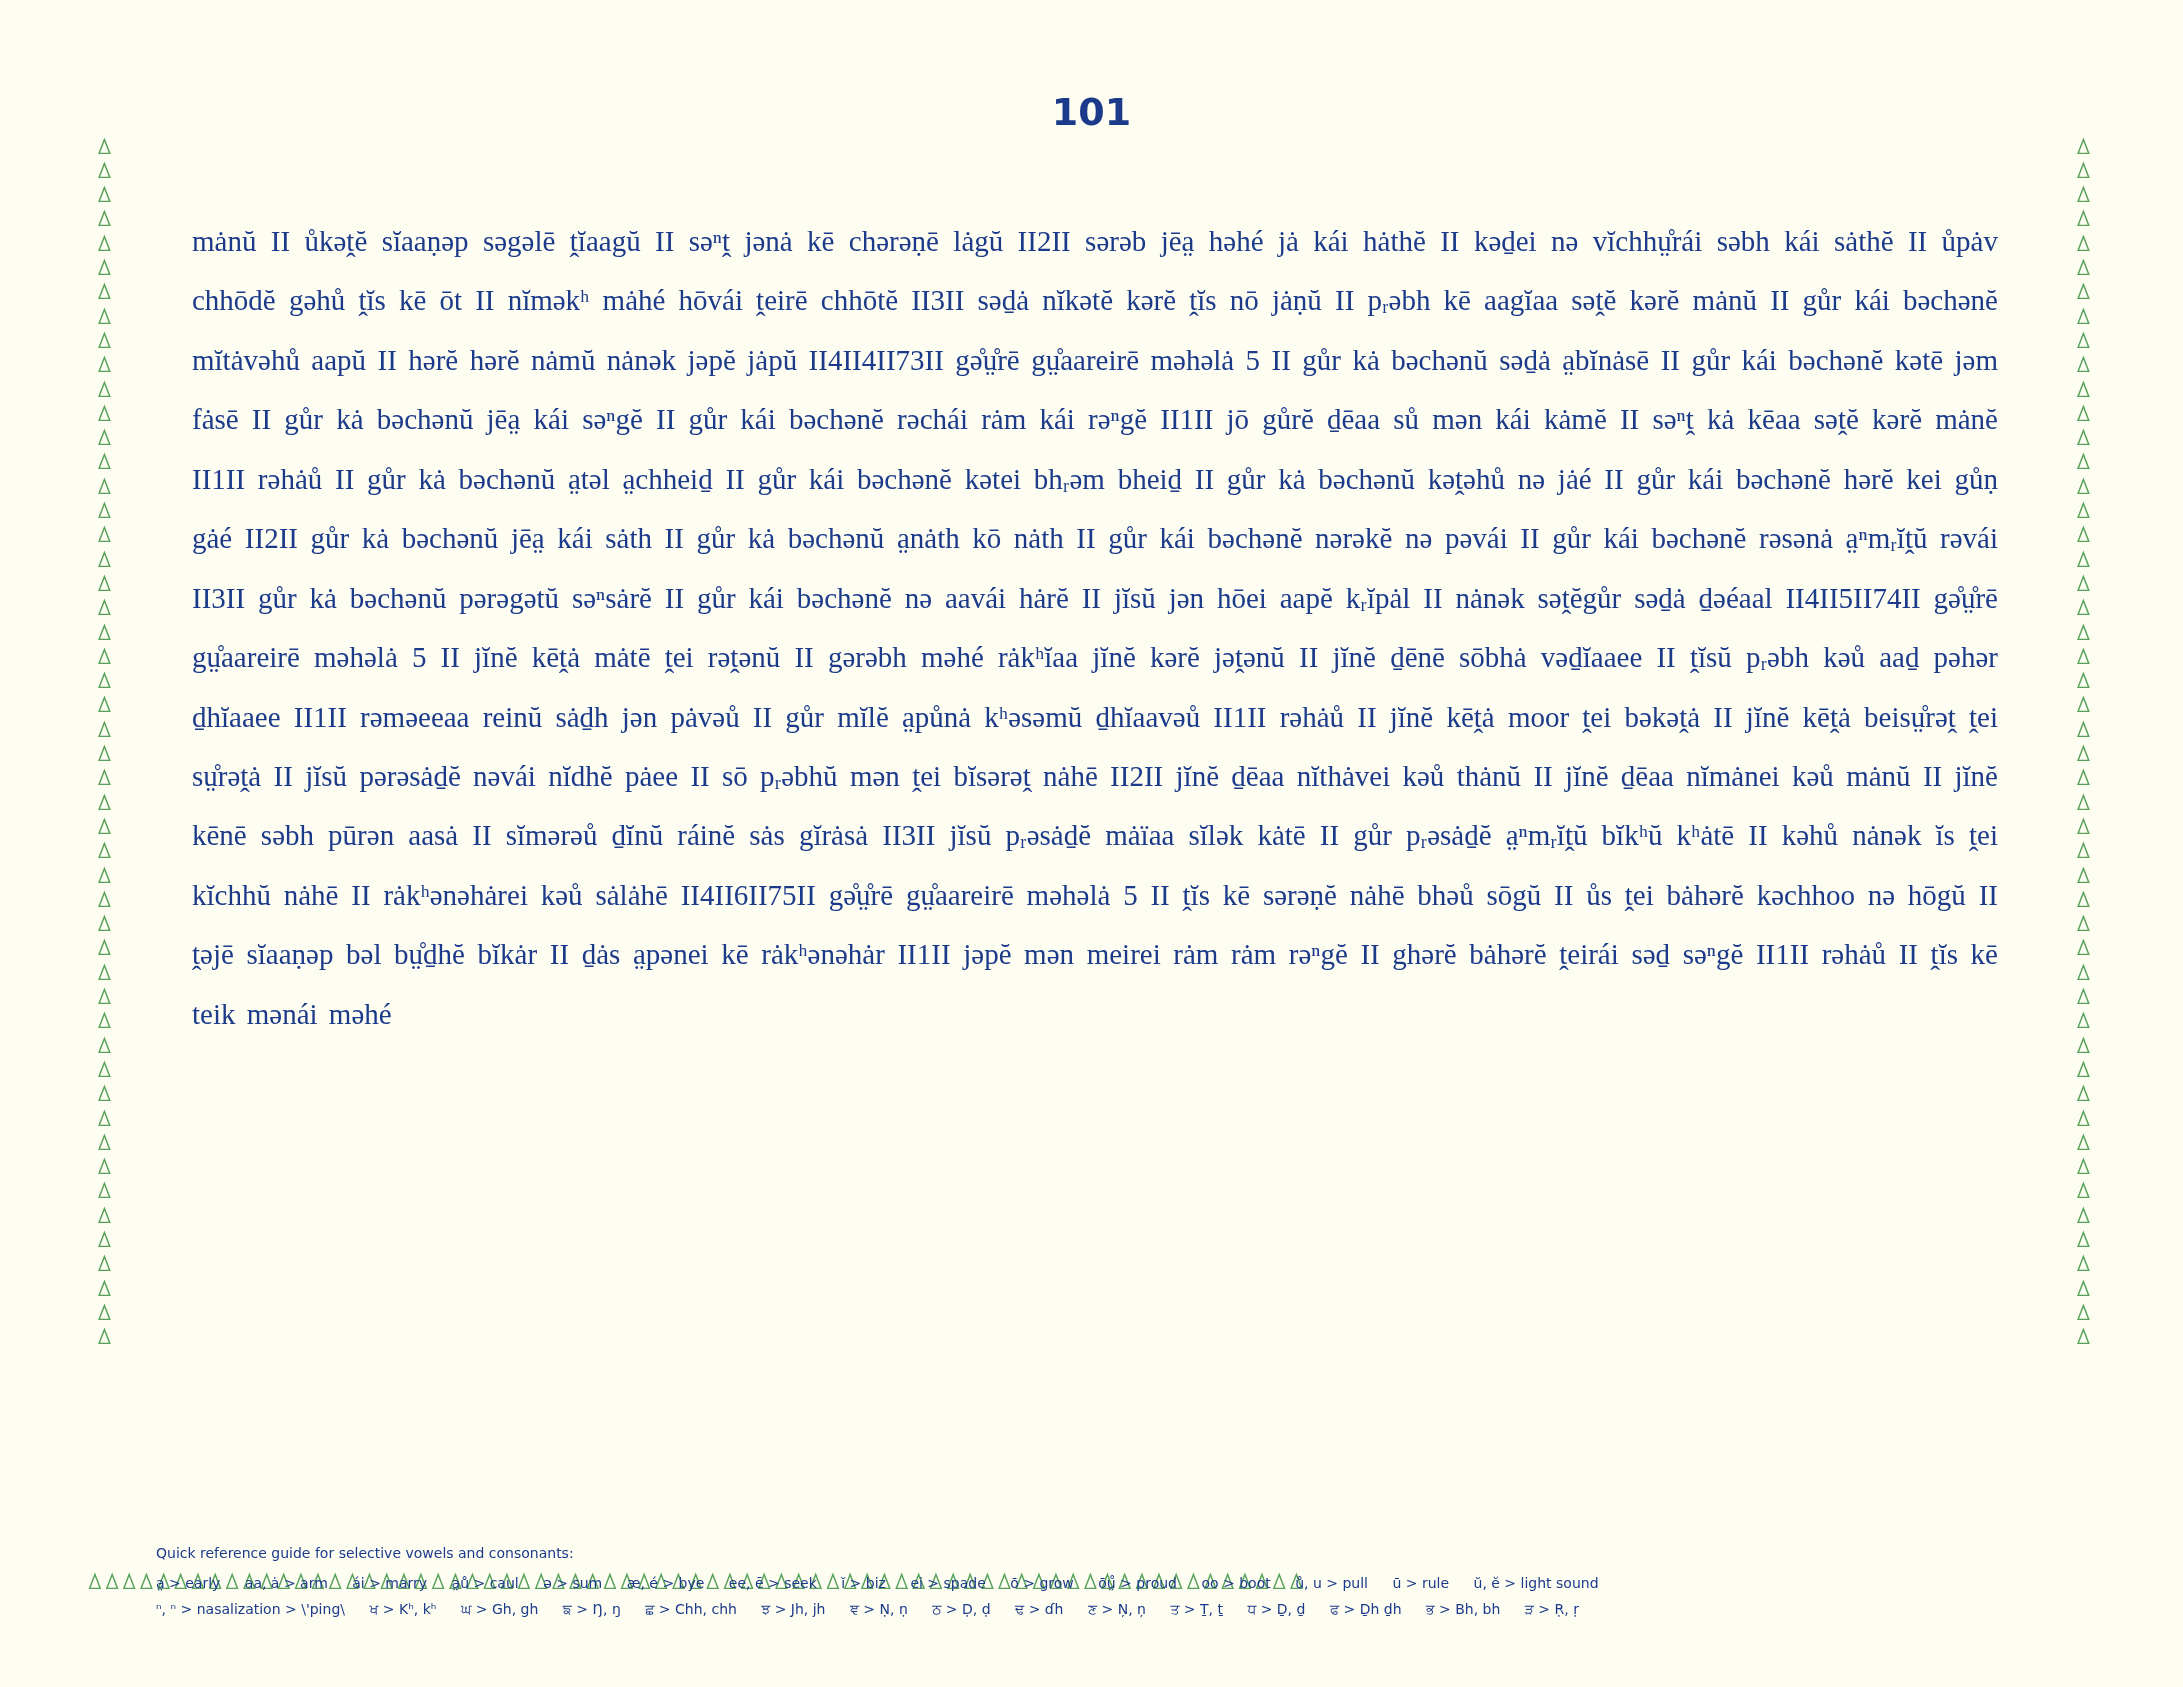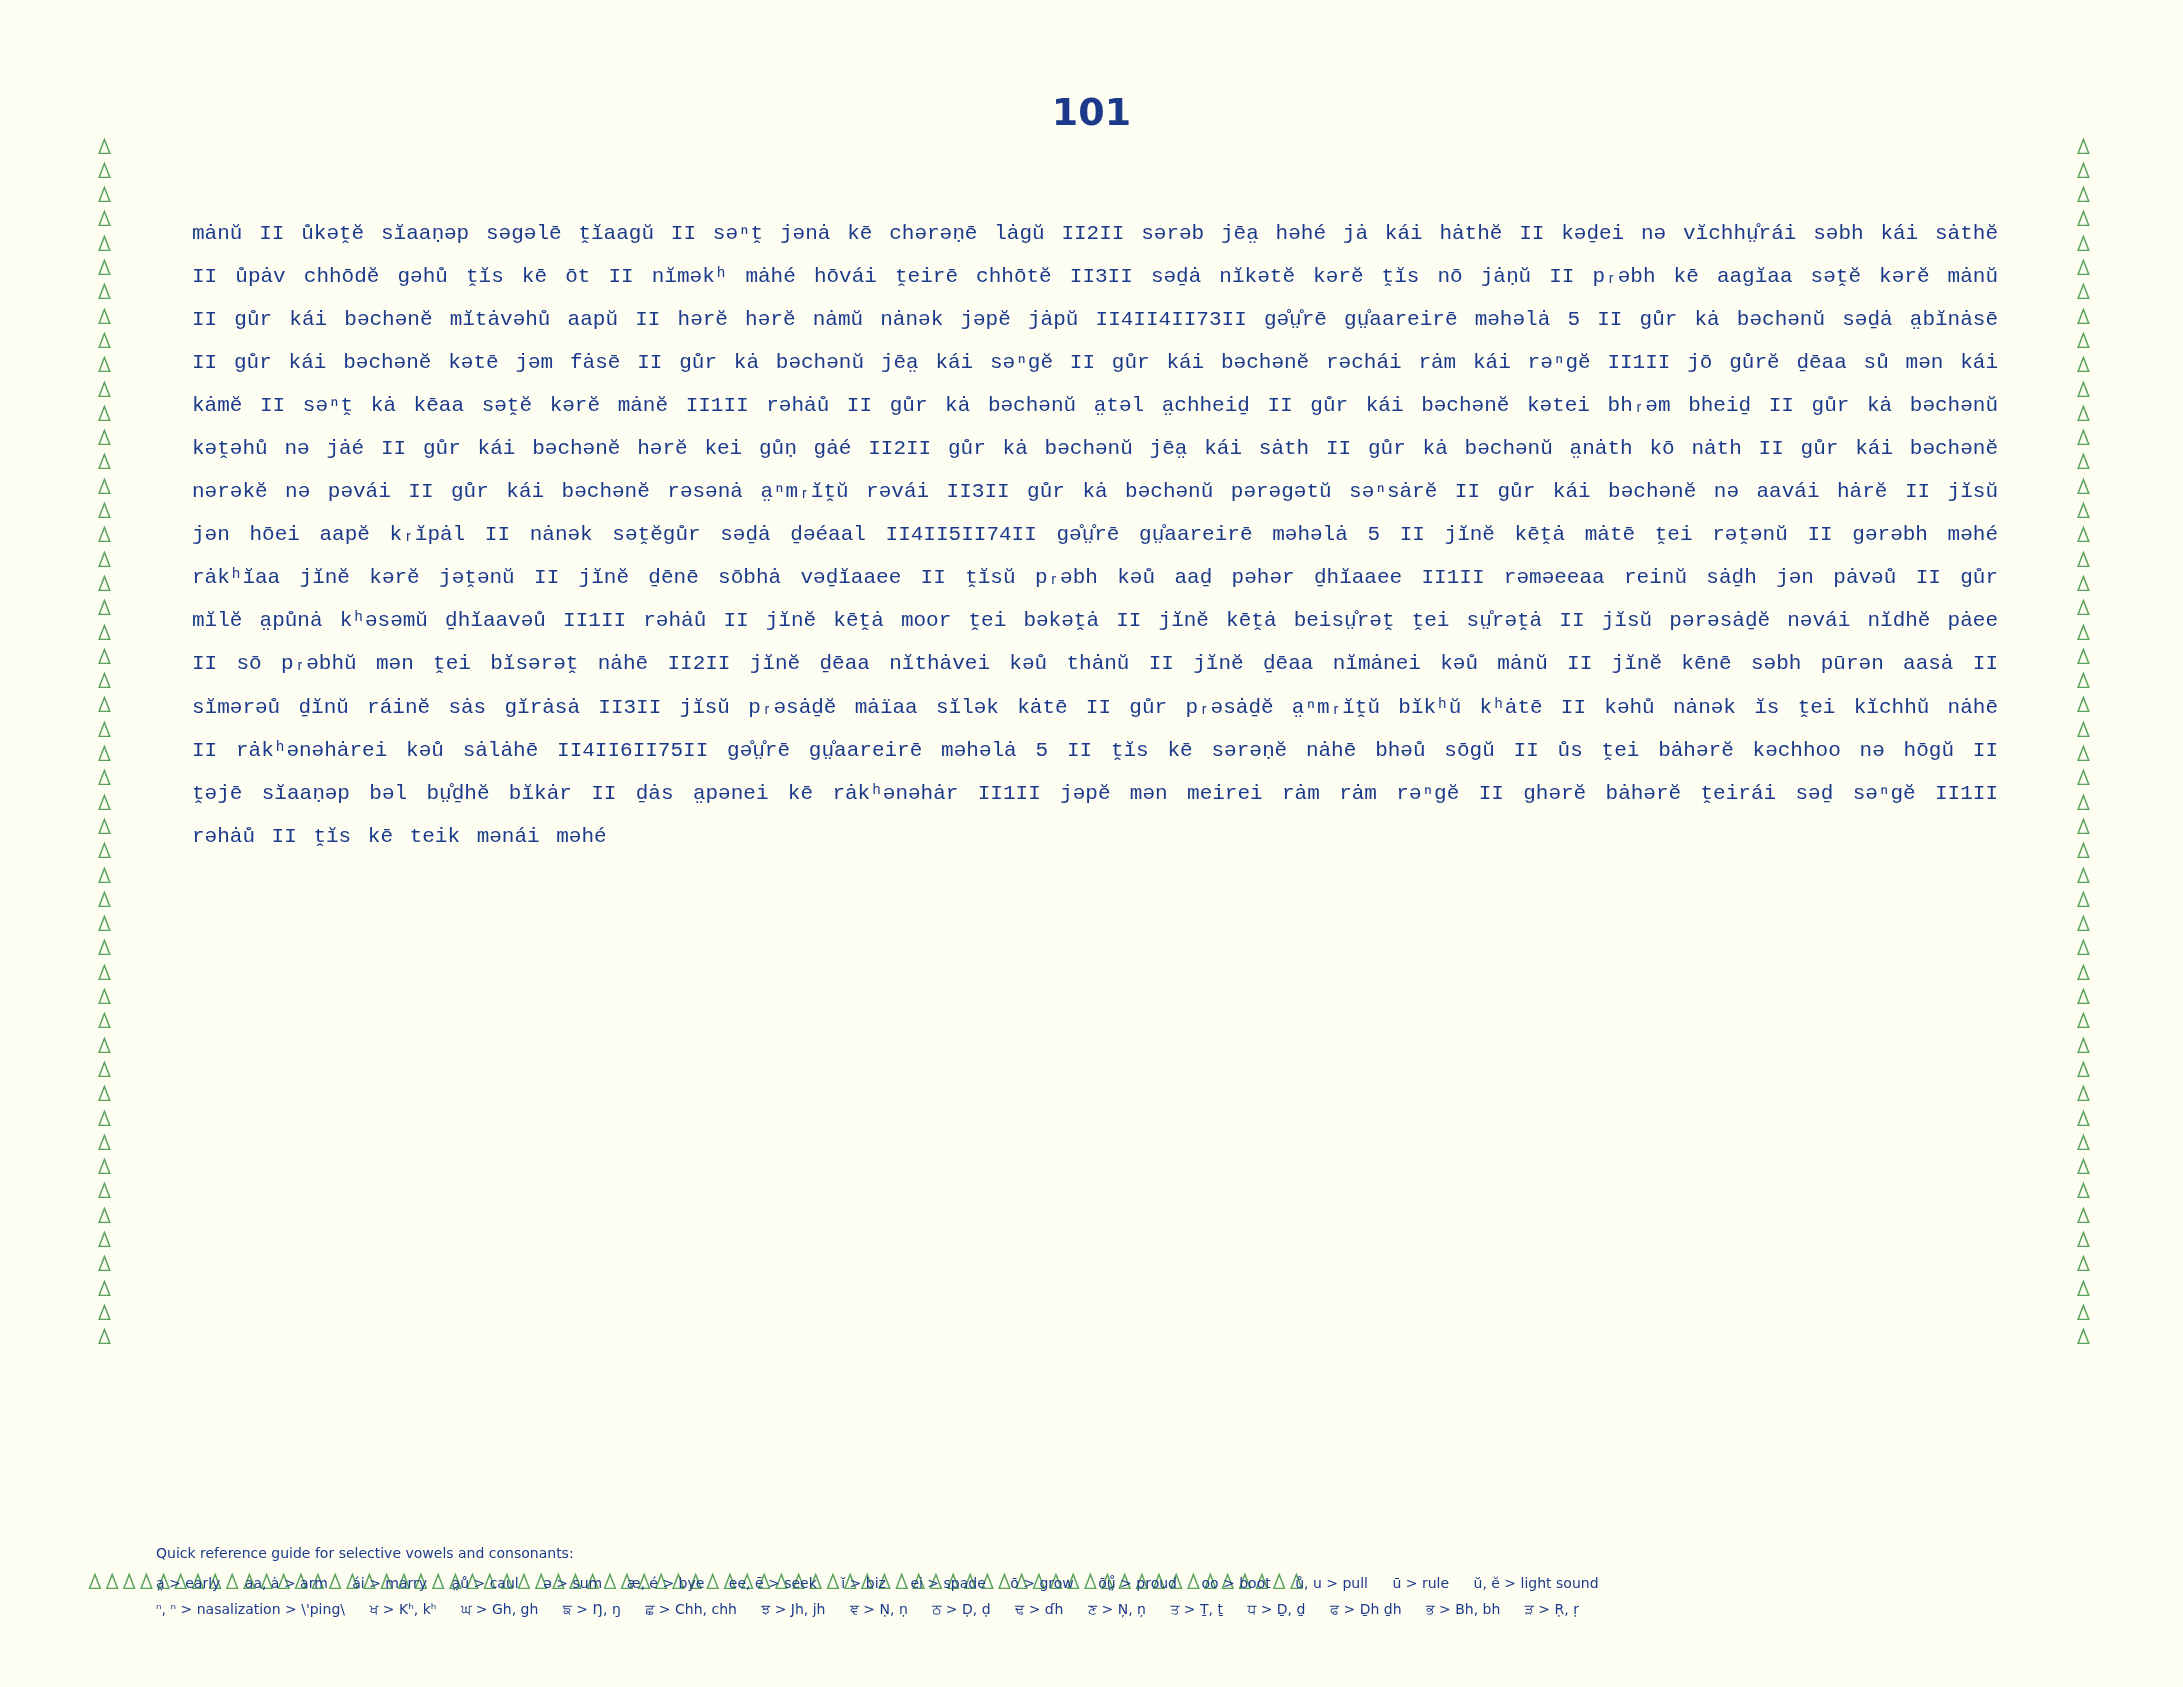--- a/index.html
+++ b/index.html
@@ -79,26 +79,26 @@
     background: #fdfdf2;
     padding: 0 40px;
   }
 
   
   .body-text {
     position: absolute;
     left: 192px;
     top: 212px;
     width: 1806px;
-    font-size: 21px;
+    font-size: 29px;
     line-height: 2.05;
     color: #1c3a8a;
     text-align: justify;
     word-spacing: 4px;
-    font-family: Liberation Mono, monospace;
+    font-family: Liberation Serif, serif;
   }
 
   
   .footer {
     position: absolute;
     left: 156px;
     bottom: 64px;
     width: 1872px;
     color: #1c3a8a;
   }

